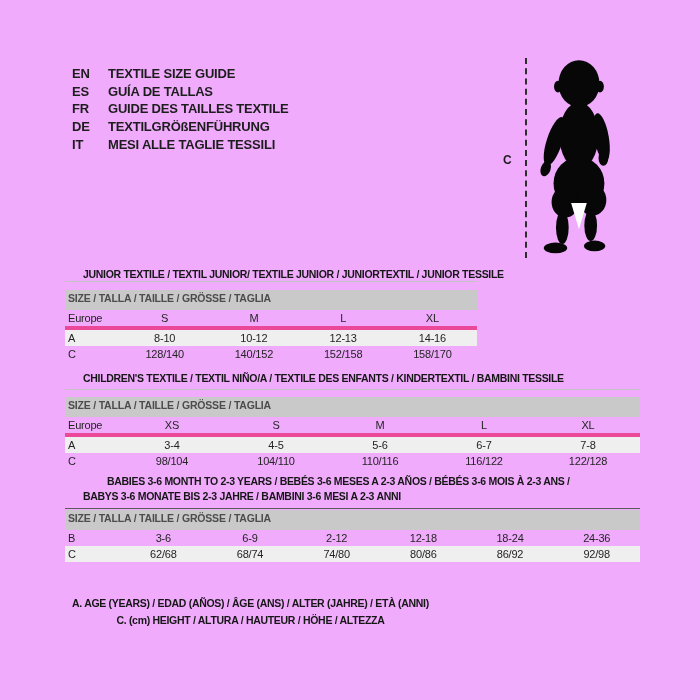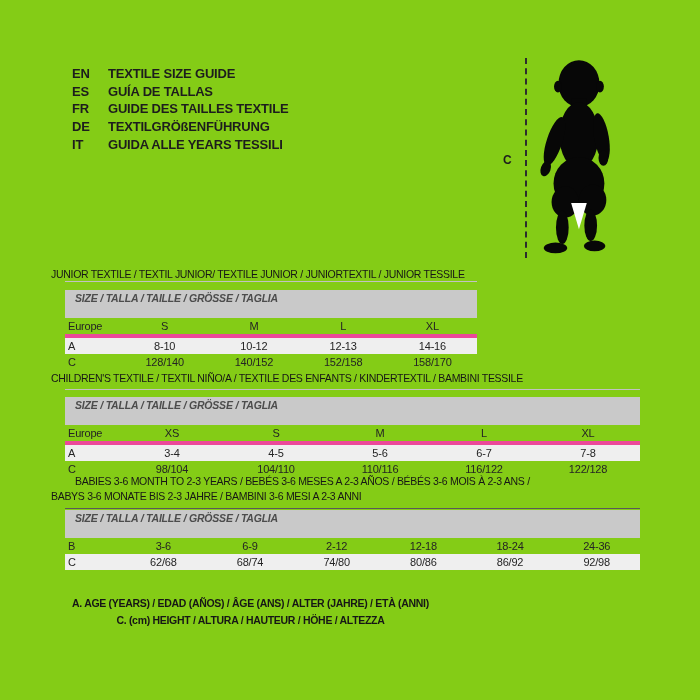--- a/index.html
+++ b/index.html
@@ -1,38 +1,38 @@
 <!DOCTYPE html>
 <html><head>
 <meta charset="utf-8">
 <style>
   html,body{margin:0;padding:0;background:#ffffff;}
   .page{
-    position:relative;width:700px;height:700px;background:#84cc16;overflow:hidden;
+    position:relative;width:700px;height:700px;background:#f0abfc;overflow:hidden;
     font-family:"Liberation Sans","DejaVu Sans",sans-serif;color:#1d1d1d;
   }
   
   .langs{position:absolute;left:72px;top:65px;}
   .lang-row{display:flex;height:17.7px;line-height:17.7px;font-weight:bold;font-size:13px;letter-spacing:-0.2px;}
   .lang-code{width:36px;}
   .lang-label{white-space:nowrap;}
   
   .height-line{position:absolute;left:525px;top:58px;height:200px;width:0;border-left:2px dashed #2d2d2d;}
   .height-marker{position:absolute;left:503px;top:153px;font-size:12px;font-weight:bold;}
   .baby-svg{position:absolute;left:533px;top:56px;}
   
-  .sec-title{position:absolute;left:51px;font-weight:normal;font-size:10.5px;letter-spacing:-0.3px;line-height:15px;white-space:nowrap;color:#161616;}
+  .sec-title{position:absolute;left:83px;font-weight:bold;font-size:10.5px;letter-spacing:-0.3px;line-height:15px;white-space:nowrap;color:#161616;}
   
   .table{position:absolute;left:65px;}
   .rule-light{height:0;border-top:1px solid #c2c2c2;}
   .rule-dark{height:0;border-top:1px solid #5a5a5a;}
   .gap8{height:8px;} .gap7{height:7px;} .gap1{height:1px;}
   .size-bar{
-    height:28px;line-height:16px;background:#c9c9c9;color:#4c4c4c;
-    font-weight:bold;font-size:10.5px;letter-spacing:-0.2px;padding-left:10px;box-sizing:border-box;font-style:italic;
+    height:20px;line-height:16px;background:#c9c9c9;color:#4c4c4c;
+    font-weight:bold;font-size:10.5px;letter-spacing:-0.2px;padding-left:3px;box-sizing:border-box;
   }
   .trow{display:flex;height:16px;line-height:16px;font-size:11px;color:#242424;letter-spacing:-0.2px;}
   .trow.header-row{border-bottom:4px solid #ec4899;}
   .trow.stripe{background:#efefef;}
   .tlbl{width:55px;padding-left:3px;box-sizing:border-box;text-align:left;}
   .tcell{flex:1;text-align:center;}
   
   .notes{position:absolute;left:72px;top:595px;text-align:center;}
   .note-line{height:17px;line-height:17px;font-weight:bold;font-size:10.5px;letter-spacing:-0.3px;white-space:nowrap;color:#161616;}
 </style>
@@ -53,21 +53,21 @@
     <div class="lang-row">
       <span class="lang-code">FR</span>
       <span class="lang-label">GUIDE DES TAILLES TEXTILE</span>
     </div>
     <div class="lang-row">
       <span class="lang-code">DE</span>
       <span class="lang-label">TEXTILGRÖßENFÜHRUNG</span>
     </div>
     <div class="lang-row">
       <span class="lang-code">IT</span>
-      <span class="lang-label">GUIDA ALLE YEARS TESSILI</span>
+      <span class="lang-label">MESI ALLE TAGLIE TESSILI</span>
     </div>
   </div>
 
   <div class="height-line"></div>
   <span class="height-marker">C</span>
   <svg class="baby-svg" width="88" height="202" viewBox="0 0 90 200" xmlns="http://www.w3.org/2000/svg">
     <g fill="#070707">
       <ellipse cx="47" cy="25" rx="21" ry="24"></ellipse>
       <ellipse cx="25.5" cy="28" rx="4" ry="6"></ellipse>
       <ellipse cx="68.5" cy="28" rx="4" ry="6"></ellipse>

